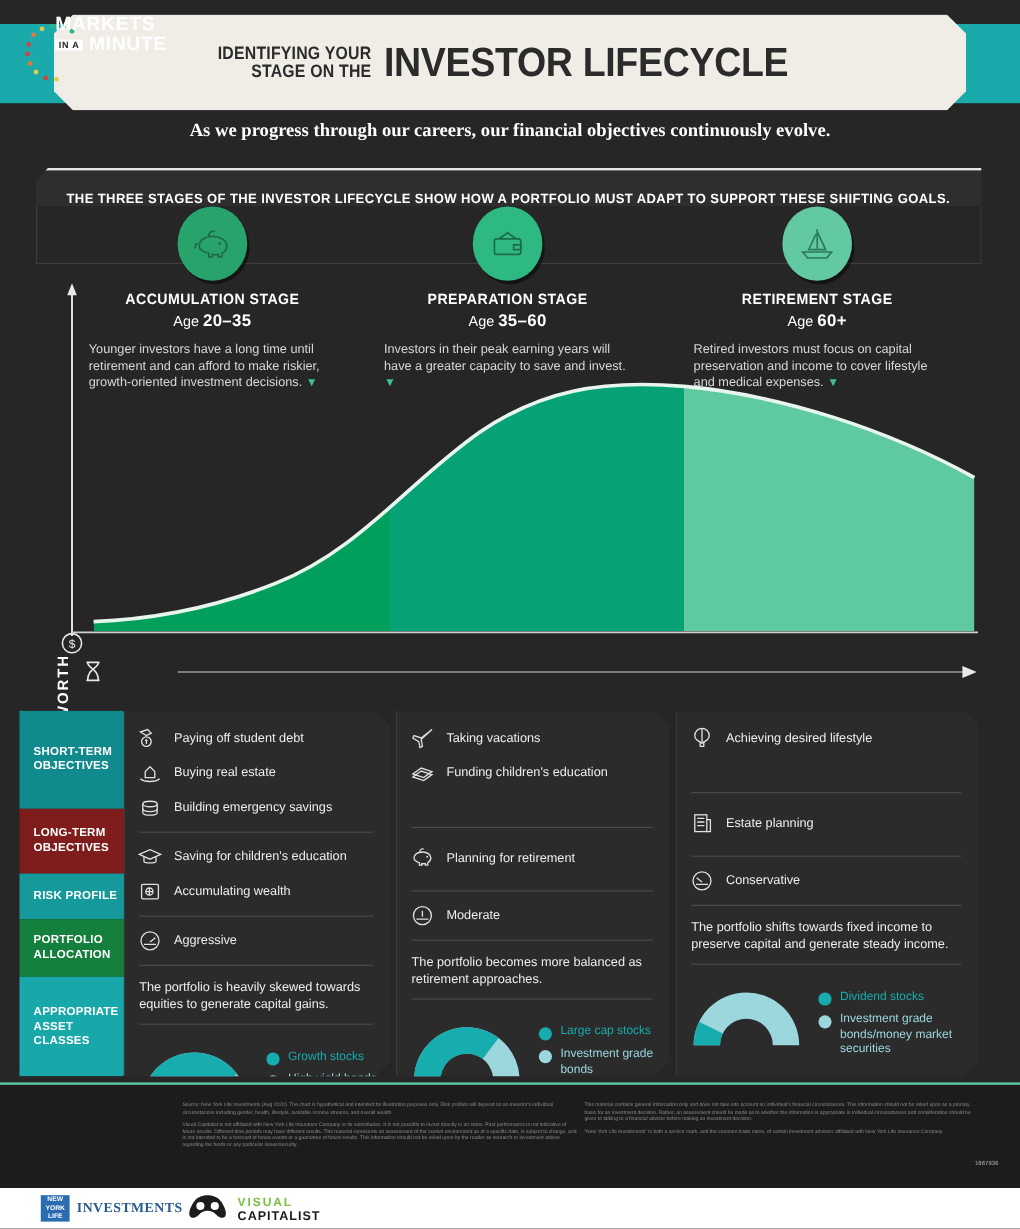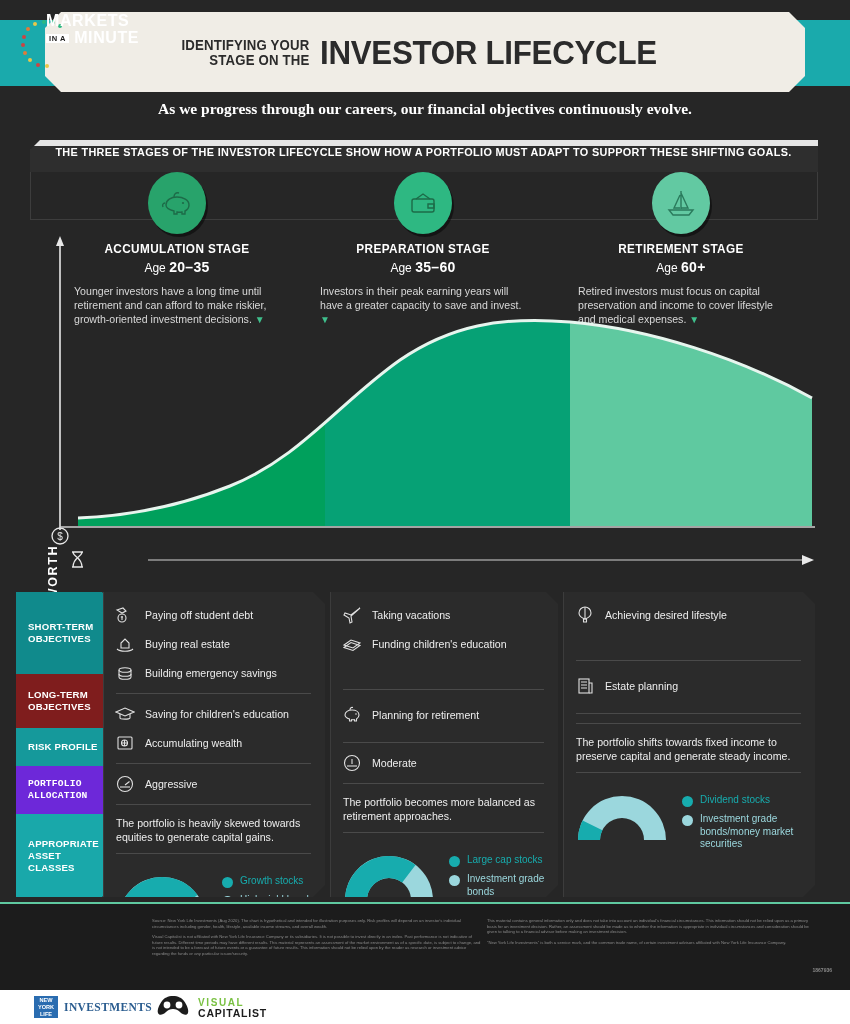--- a/index.html
+++ b/index.html
@@ -24,23 +24,23 @@
              text-align:right; letter-spacing:.2px; transform:scaleX(.88); transform-origin:right center; }
   .h-big { color:#2B2B2B; font-weight:bold; font-size:34px; line-height:34px;
            letter-spacing:-.3px; transform:scaleX(.92); transform-origin:left center; }
 
   .subtitle { position:absolute; left:0; top:100px; width:850px; text-align:center;
               font-family:"Liberation Serif", serif; font-weight:bold; font-size:15.5px; color:#fff; }
 
   
   .stage-banner {
     position:absolute; left:30px; top:140px; width:788px; height:32px;
-    background:#2E2E2E; border-top:6px solid #e5e5e5;
+    background:#2E2E2E; border-top:2px solid #e5e5e5;
     clip-path: polygon(10px 0, 100% 0, 100% 100%, 0 100%, 0 10px);
-    display:flex; align-items:flex-start; justify-content:center;
+    display:flex; align-items:flex-end; justify-content:center;
   }
   .stage-banner span { font-size:11.2px; font-weight:bold; letter-spacing:.35px; color:#fff; transform:scaleX(.97); }
   .banner-frame { position:absolute; left:30px; top:140px; width:788px; height:80px;
                   border-left:1px solid #3d3d3d; border-right:1px solid #3d3d3d;
                   border-bottom:1px solid #3d3d3d; pointer-events:none;
                   clip-path: polygon(10px 0, 100% 0, 100% 100%, 0 100%, 0 10px); }
 
   .stages { position:absolute; left:0; top:172px; width:850px; height:160px; }
   .stage { position:absolute; width:230px; text-align:center; }
   .stage-0 { left:62px; }
@@ -69,21 +69,21 @@
   
   .table-zone { position:absolute; left:0; top:592px; width:850px; height:310px; }
   .row-labels { position:absolute; left:16px; top:0; width:100px; height:305px;
                 clip-path: polygon(0 0, calc(100% - 14px) 0, 100% 14px, 100% calc(100% - 14px),
                            calc(100% - 14px) 100%, 0 100%); }
   .row-label { display:flex; align-items:center; padding:0 12px;
                font-size:9.6px; font-weight:bold; line-height:12px; color:#fff; letter-spacing:.2px; }
   .rl-0 { background:#108A8C; height:82px; }
   .rl-1 { background:#7f1d1d; height:54px; }
   .rl-2 { background:#15999B; height:38px; }
-  .rl-3 { background:#6d28d9; height:48px;font-family:Liberation Mono, monospace; }
+  .rl-3 { background:#15803d; height:48px; }
   .rl-4 { background:#19A8AA; height:83px; }
 
   .col { position:absolute; top:0; width:218px; height:305px; background:#2B2B2B;
          border-left:1px solid #3c3c3c;
          clip-path: polygon(0 0, calc(100% - 12px) 0, 100% 12px, 100% calc(100% - 12px),
                     calc(100% - 12px) 100%, 0 100%); }
   .col-0 { left:103px; width:222px; }
   .col-1 { left:330px; width:228px; }
   .col-2 { left:563px; width:252px; }
   .col-inner { padding:12px 10px 0 10px; }
@@ -433,20 +433,30 @@
               <rect x="4" y="3" width="10" height="14"></rect>
                 <path d="M14 7h3v10h-3"></path>
               <path d="M6 6h6M6 9h6M6 12h6"></path>
             </svg>
             </span>
           <span class="txt">Estate planning</span>
         </div>
 
         <div class="sep" style="margin-top:16px"></div>
 
+        <div class="item">
+          <span class="ico">
+            <svg width="20" height="20" viewBox="0 0 20 20" fill="none" stroke="#e0e0e0" stroke-width="1.1">
+              <circle cx="10" cy="10" r="7.5"></circle>
+                <path d="M10 11L5.5 7.5"></path>
+                <path d="M5 13h10"></path>
+            </svg>
+            </span>
+          <span class="txt">Conservative</span>
+        </div>
 
         <div class="sep"></div>
 
         <div class="alloc-text">The portfolio shifts towards fixed income to preserve capital and generate steady income.</div>
 
         <div class="sep"></div>
 
         <div class="donut-row">
           <span>
             <svg width="96" height="54" viewBox="0 0 96 54">

